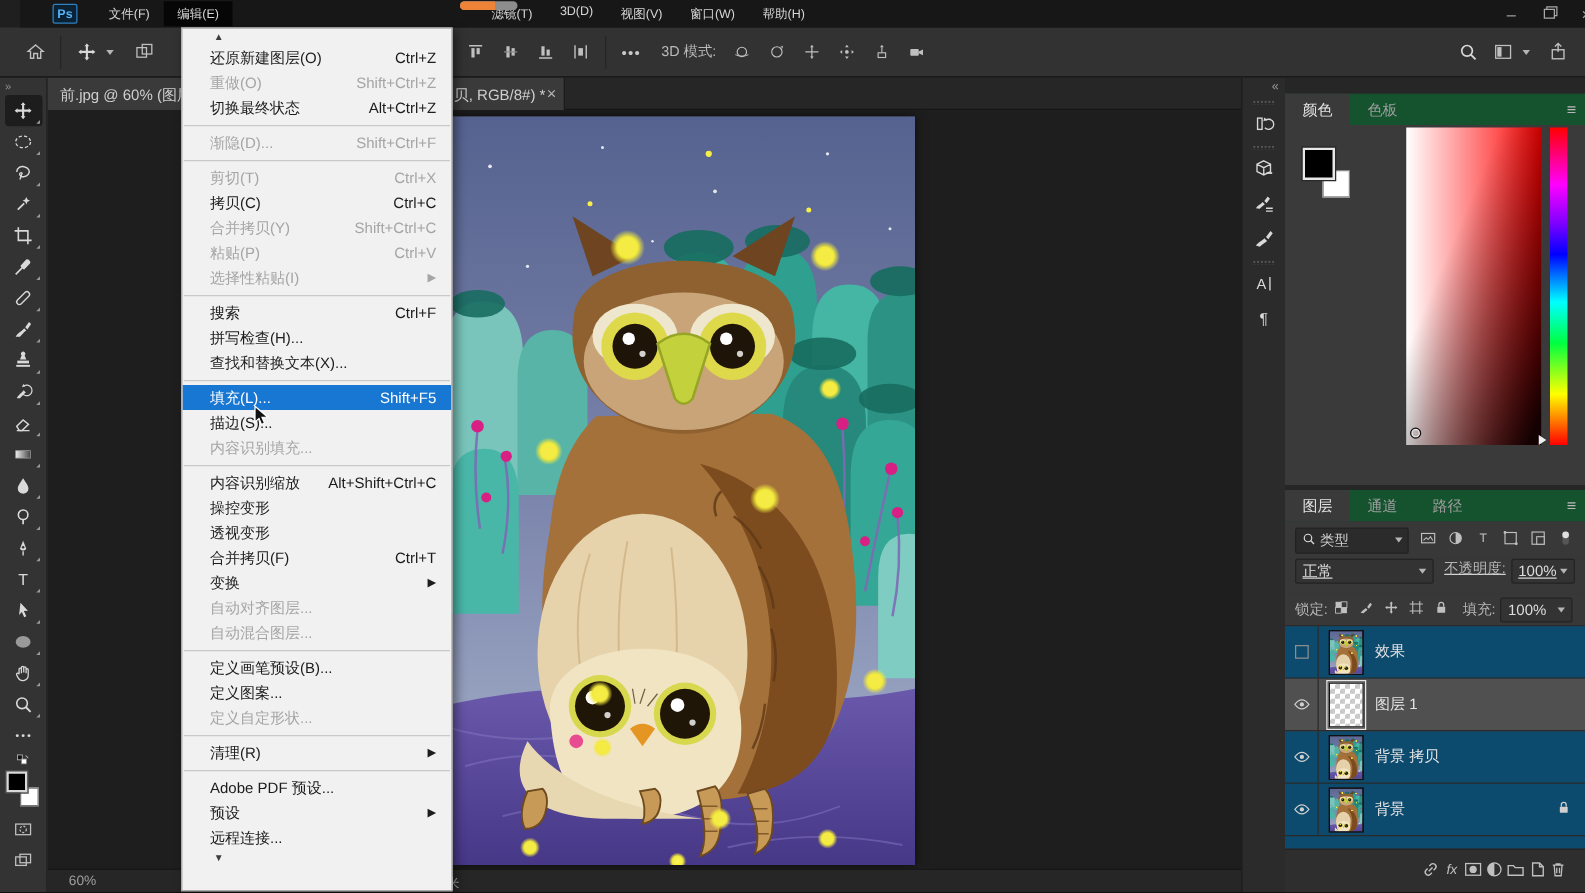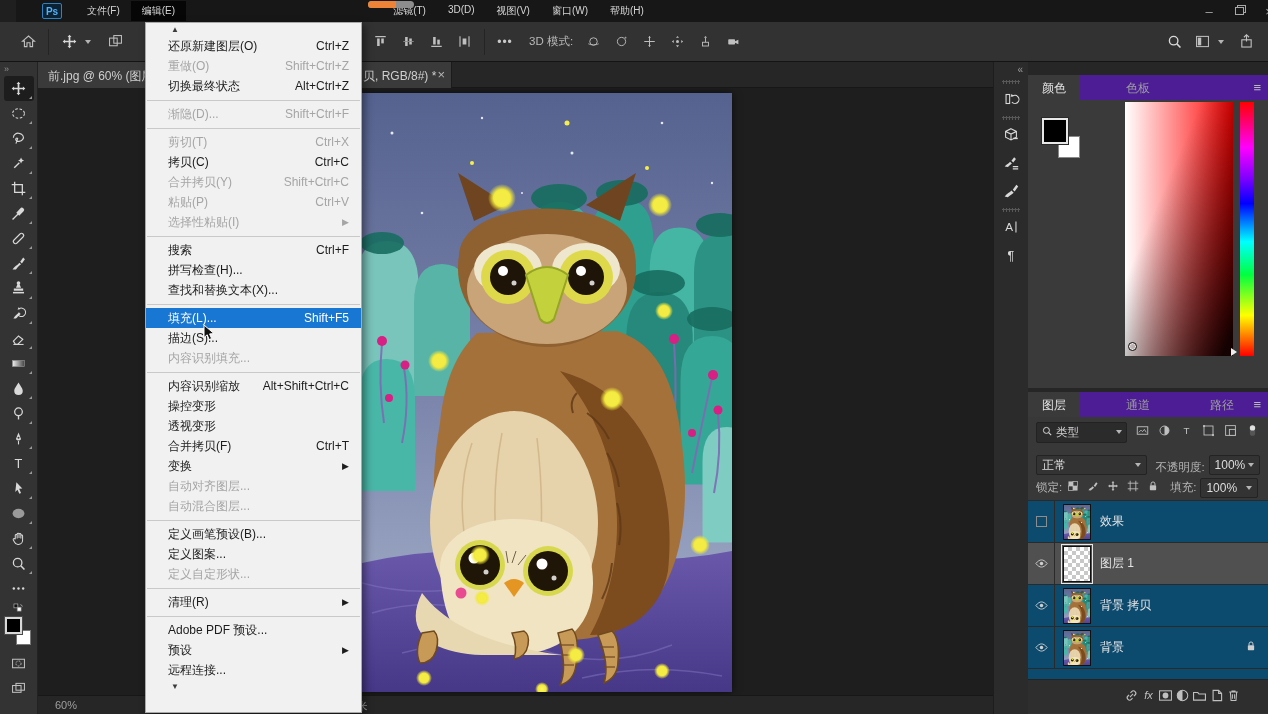--- a/index.html
+++ b/index.html
@@ -53,57 +53,57 @@
 
   
   #dock{position:absolute;left:993px;top:62px;width:35px;height:652px;background:#2b2b2b;border-left:1px solid #1d1d1d;display:flex;flex-direction:column;align-items:center;}
   #dock-collapse{width:100%;text-align:right;padding:2px 5px;color:#9a9a9a;font-size:10px;}
   .dock-grip{width:18px;height:4px;margin:3px 0 1px;background-image:radial-gradient(#585858 1px,transparent 1.1px);background-size:3px 3px;}
   .dock-btn{width:30px;height:28px;display:flex;align-items:center;justify-content:center;border-radius:3px;flex:0 0 auto;}
 
   
   #rightpanel{position:absolute;left:1028px;top:62px;width:240px;height:652px;background:#323232;}
   .panel-gap{height:13px;background:#262626;}
-  .panel-tabs{height:25px;background:#4c1d95;display:flex;align-items:stretch;position:relative;gap:32px;}
+  .panel-tabs{height:25px;background:#14532d;display:flex;align-items:stretch;position:relative;}
   .ptab{padding:5px 14px 0;font-size:12px;color:#9d9d9d;}
   .ptab.active{background:#3a3a3a;color:#e3e3e3;}
   .hamburger{position:absolute;right:8px;top:5px;color:#b9b9b9;font-size:13px;letter-spacing:-1px;}
   #color-body{position:relative;height:288px;background:#3a3a3a;}
   #cb-fg{position:absolute;left:14px;top:18px;width:26px;height:26px;background:#000;border:2px solid #e8e8e8;outline:1px solid #2a2a2a;z-index:2;}
   #cb-bg{position:absolute;left:30px;top:36px;width:22px;height:22px;background:#fff;border:1px solid #888;}
   #sat-square{position:absolute;left:97px;top:2px;width:108px;height:254px;background:linear-gradient(to bottom right,rgba(0,0,0,0) 35%,rgba(0,0,0,.92) 95%),linear-gradient(to right,#ffffff,#ff0000);}
   #sat-marker{position:absolute;left:3px;top:240px;width:9px;height:9px;border:1px solid #111;border-radius:50%;box-shadow:0 0 0 1px #eee inset;}
   #hue-bar{position:absolute;left:212px;top:2px;width:14px;height:254px;background:linear-gradient(to bottom,#ff0000,#ff00ff 18%,#8000ff 30%,#0000ff 40%,#00ffff 55%,#00ff40 68%,#ffff00 84%,#ff0000 100%);}
   #hue-marker{position:absolute;left:203px;top:248px;width:0;height:0;border-top:4px solid transparent;border-bottom:4px solid transparent;border-left:6px solid #f0f0f0;}
   .panel-divider{height:4px;background:#262626;}
 
   #filter-row{height:30px;display:flex;align-items:center;padding:0 8px;background:#383838;}
   #filter-box{width:92px;height:21px;background:#2b2b2b;border:1px solid #222;border-radius:2px;display:flex;align-items:center;padding:0 4px;color:#cfcfcf;}
   #filter-box .lbl{flex:1;margin-left:3px;font-size:11.5px;}
   .mini-icons{display:flex;align-items:center;margin-left:8px;gap:7px;}
-  #blend-row{height:28px;display:flex;align-items:flex-end;padding:0 8px;background:#383838;}
+  #blend-row{height:28px;display:flex;align-items:flex-start;padding:0 8px;background:#383838;text-decoration:underline;}
   .dd{height:20px;background:#333;border:1px solid #232323;border-radius:2px;display:flex;align-items:center;justify-content:space-between;padding:0 5px;color:#ddd;}
   #blend-dd{width:128px;margin-right:8px;}
   .small-lbl{color:#b5b5b5;font-size:11.5px;white-space:nowrap;margin-right:4px;}
   .val-dd{width:58px;}
   #lock-row{height:26px;display:flex;align-items:center;padding:0 8px;background:#383838;border-bottom:1px solid #2a2a2a;}
   #lock-icons{display:flex;align-items:center;gap:6px;margin-right:10px;}
 
   #layer-list{height:178px;background:#0c4a6e;overflow:hidden;}
   .layer-row{position:relative;height:42px;border-bottom:1px solid #2a2a2a;display:flex;align-items:center;}
   .layer-row.selected{background:#505050;}
   .eye-well{width:27px;height:100%;border-right:1px solid #2a2a2a;display:flex;align-items:center;justify-content:center;flex:0 0 auto;}
   .empty-box{width:11px;height:11px;border:1px solid #8d8d8d;}
   .thumb{width:28px;height:36px;margin:0 9px 0 8px;border:1px solid #111;background:#223;overflow:hidden;flex:0 0 auto;position:relative;}
   .thumb svg{display:block;}
   .thumb.checker{background-color:#fff;background-image:linear-gradient(45deg,#c8c8c8 25%,transparent 25%,transparent 75%,#c8c8c8 75%),linear-gradient(45deg,#c8c8c8 25%,transparent 25%,transparent 75%,#c8c8c8 75%);background-size:8px 8px;background-position:0 0,4px 4px;}
   .thumb.sel{outline:1px solid #e8e8e8;outline-offset:1px;}
   .layer-name{font-size:12px;color:#e4e4e4;white-space:nowrap;}
   .layer-lock{margin-left:auto;margin-right:10px;}
-  #layers-footer{height:34px;background:#2e2e2e;border-top:1px solid #232323;display:flex;align-items:center;justify-content:flex-end;gap:0;padding-right:26px;}
+  #layers-footer{height:34px;background:#2e2e2e;border-top:1px solid #232323;display:flex;align-items:center;justify-content:flex-end;gap:0;padding-right:13px;}
 
   
   #editmenu{position:absolute;left:145px;top:22px;width:217px;height:691px;background:#f1f1f1;border:1px solid #a9a9a9;box-shadow:3px 3px 8px rgba(0,0,0,.45);z-index:100;overflow:hidden;}
   .em-scroll{height:13px;display:flex;align-items:center;padding-left:25px;color:#3c3c3c;font-size:8px;}
   .em-row{height:20px;display:flex;align-items:center;padding:0 12px 0 22px;color:#1c1c1c;font-size:12px;position:relative;}
   .em-row .sc{margin-left:auto;font-size:12px;}
   .em-row.disabled{color:#a5a5a5;}
   .em-row.hl{background:#1877d2;color:#fff;}
   .em-sep{height:1px;background:#c9c9c9;margin:3.5px 1px;}
   .em-sub{margin-left:auto;font-size:9px;}

